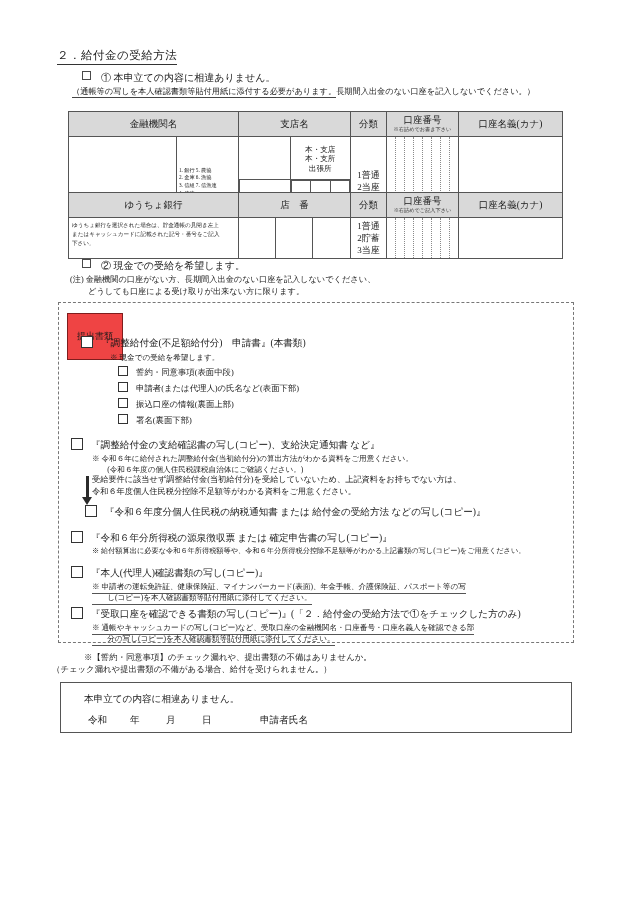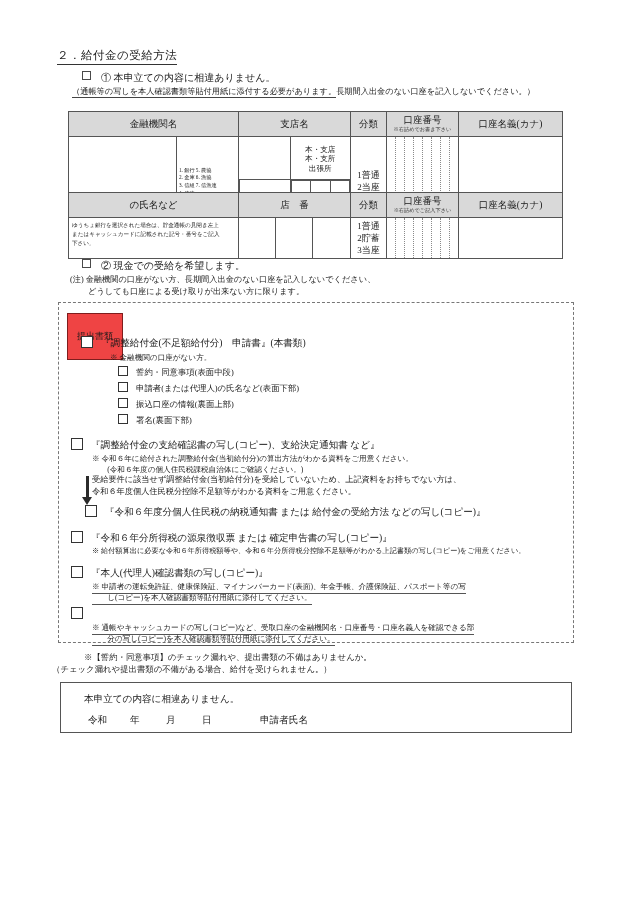--- a/index.html
+++ b/index.html
@@ -437,21 +437,21 @@
       <col style="width:37px">
         <col style="width:37px">
         <col style="width:38px">
       <col style="width:36px">
         <col style="width:72px">
       <col style="width:104px">
     </colgroup>
     <thead>
       <tr>
         <td>
-          <span class="hdr-main">の氏名など</span>
+          <span class="hdr-main">ゆうちょ銀行</span>
         </td>
         <td colspan="3">
           <span class="hdr-main">店　番</span>
         </td>
         <td>
           <span class="hdr-main">分類</span>
         </td>
         <td>
           <span class="hdr-main">口座番号</span>
           <span class="hdr-sub">※右詰めでご記入下さい</span>
@@ -499,21 +499,21 @@
     <span class="cb"></span><span>②  現金での受給を希望します。</span>
   </div>
   <div class="opt2-note1">(注)  金融機関の口座がない方、長期間入出金のない口座を記入しないでください、</div>
   <div class="opt2-note2">どうしても口座による受け取りが出来ない方に限ります。</div>
 
   <div class="docs-box"></div>
   <div class="docs-tag">提出書類</div>
 
   <div class="doc-cb" style="left:81px; top:336px;"></div>
   <div class="doc-title" style="left:101px; top:337px;">『調整給付金(不足額給付分)　申請書』(本書類)</div>
-  <div class="doc-note" style="left:110px; top:353px;">※ 金融機関の口座がない方。</div>
+  <div class="doc-note" style="left:110px; top:353px;">※ 現金での受給を希望します。</div>
 
   <div class="doc-cb-sm" style="left:118px; top:366px;"></div>
   <div class="sub-label" style="left:136px; top:367px;">誓約・同意事項(表面中段)</div>
 
   <div class="doc-cb-sm" style="left:118px; top:382px;"></div>
   <div class="sub-label" style="left:136px; top:383px;">申請者(または代理人)の氏名など(表面下部)</div>
 
   <div class="doc-cb-sm" style="left:118px; top:398px;"></div>
   <div class="sub-label" style="left:136px; top:399px;">振込口座の情報(裏面上部)</div>
 
@@ -538,20 +538,21 @@
   <div class="doc-cb" style="left:71px; top:531px;"></div>
   <div class="doc-title" style="left:91px; top:532px;">『令和６年分所得税の源泉徴収票  または  確定申告書の写し(コピー)』</div>
   <div class="doc-note" style="left:92px; top:547px; font-size:7.2px;">※ 給付額算出に必要な令和６年所得税額等や、令和６年分所得税分控除不足額等がわかる上記書類の写し(コピー)をご用意ください。</div>
 
   <div class="doc-cb" style="left:71px; top:566px;"></div>
   <div class="doc-title" style="left:91px; top:567px;">『本人(代理人)確認書類の写し(コピー)』</div>
   <div class="doc-note u" style="left:92px; top:593px;">　　し(コピー)を本人確認書類等貼付用紙に添付してください。</div>
   <div class="doc-note u" style="left:92px; top:582px;">※ 申請者の運転免許証、健康保険証、マイナンバーカード(表面)、年金手帳、介護保険証、パスポート等の写</div>
 
   <div class="doc-cb" style="left:71px; top:607px;"></div>
+  <div class="doc-title" style="left:91px; top:608px;">『受取口座を確認できる書類の写し(コピー)』(「２．給付金の受給方法で①をチェックした方のみ)</div>
   <div class="doc-note u" style="left:92px; top:623px;">※ 通帳やキャッシュカードの写し(コピー)など、受取口座の金融機関名・口座番号・口座名義人を確認できる部</div>
   <div class="doc-note u" style="left:92px; top:634px;">　　分の写し(コピー)を本人確認書類等貼付用紙に添付してください。</div>
 
   <div class="warn1">※【誓約・同意事項】のチェック漏れや、提出書類の不備はありませんか。</div>
   <div class="warn2">（チェック漏れや提出書類の不備がある場合、給付を受けられません。）</div>
 
   <div class="decl-box"></div>
   <div class="decl-line1">本申立ての内容に相違ありません。</div>
   <div class="decl-line2">
     <span class="g-era">令和</span><span class="g-year">年</span><span class="g-month">月</span><span class="g-day">日</span><span>申請者氏名</span>

